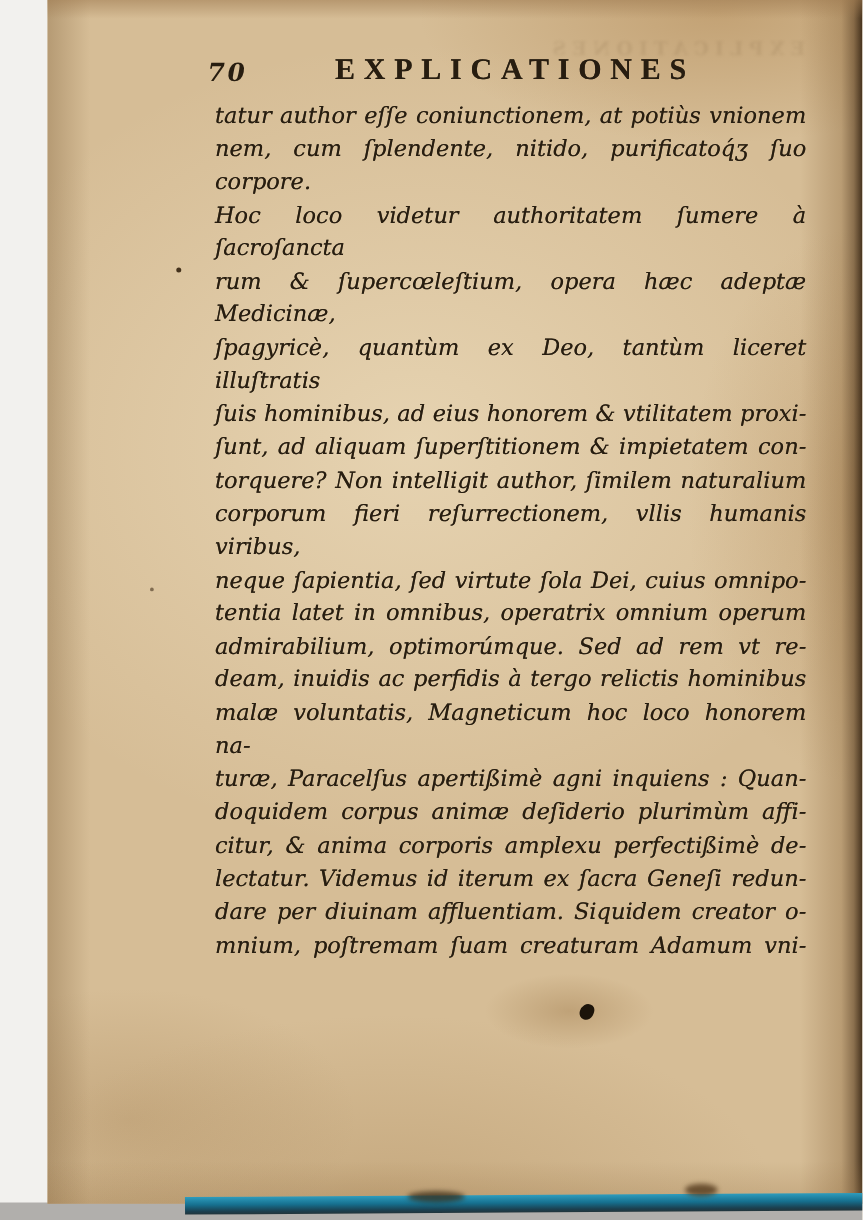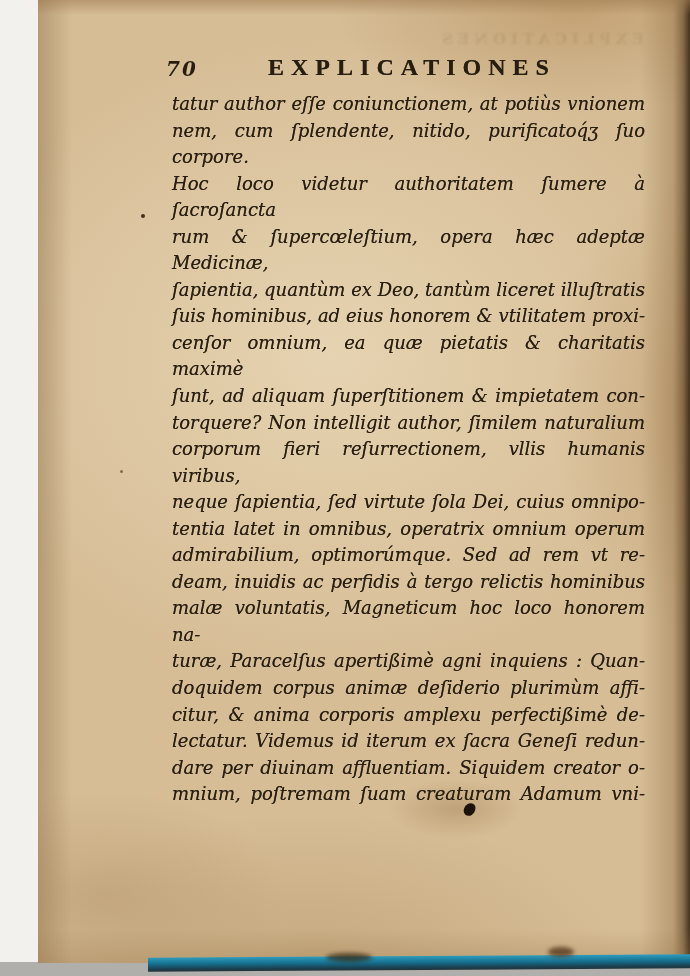--- a/index.html
+++ b/index.html
@@ -46,21 +46,21 @@
   .speck-a { left:141px; top:214px; width:4px; height:4px; }
   .speck-b { left:120px; top:470px; width:3px; height:3px; opacity:.6; }
   
   .ghost {
     position:absolute; left:428px; top:30px; width:225px; text-align:center;
     font-weight:bold; font-size:15px; letter-spacing:5px; color:#6e5230;
     opacity:.13; filter:blur(1.3px); transform:scaleX(-1);
   }
   
   .content { position:absolute; left:172px; top:0; width:473px; color:#271d10; }
-  .header { position:relative; margin-top:54px; height:28px; }
+  .header { position:relative; margin-top:43px; height:28px; }
   .page-num {
     position:absolute; left:-6px; top:3px;
     font-style:italic; font-weight:bold; font-size:20px; letter-spacing:2px;
   }
   .running-title {
     text-align:center; font-weight:bold; font-size:24px;
     letter-spacing:7px; padding-left:7px;
     text-shadow:0 0 .5px rgba(39,29,16,.8);
     font-family:Liberation Serif, serif;
   }
@@ -88,23 +88,22 @@
   <div class="content">
     <div class="header">
       <span class="page-num">70</span>
       <div class="running-title">EXPLICATIONES</div>
     </div>
     <div class="text-block">
         <div class="line">tatur author eſſe coniunctionem, at potiùs vnionem</div>
         <div class="line">nem, cum ſplendente, nitido, purificatoq́ʒ ſuo corpore.</div>
         <div class="line">Hoc loco videtur authoritatem ſumere à ſacroſancta</div>
         <div class="line">rum &amp; ſupercœleſtium, opera hæc adeptæ Medicinæ,</div>
-        <div class="line">ſapientia, quantùm ex Deo, tantùm liceret illuſtratis</div>
+        <div class="line">ſpagyricè, quantùm ex Deo, tantùm liceret illuſtratis</div>
         <div class="line">ſuis hominibus, ad eius honorem &amp; vtilitatem proxi-</div>
-        <div class="line">cenſor omnium, ea quæ pietatis &amp; charitatis maximè</div>
         <div class="line">ſunt, ad aliquam ſuperſtitionem &amp; impietatem con-</div>
         <div class="line">torquere? Non intelligit author, ſimilem naturalium</div>
         <div class="line">corporum fieri reſurrectionem, vllis humanis viribus,</div>
         <div class="line">neque ſapientia, ſed virtute ſola Dei, cuius omnipo-</div>
         <div class="line">tentia latet in omnibus, operatrix omnium operum</div>
         <div class="line">admirabilium, optimorúmque. Sed ad rem vt re-</div>
         <div class="line">deam, inuidis ac perfidis à tergo relictis hominibus</div>
         <div class="line">malæ voluntatis, Magneticum hoc loco honorem na-</div>
         <div class="line">turæ, Paracelſus apertißimè agni inquiens : Quan-</div>
         <div class="line">doquidem corpus animæ deſiderio plurimùm affi-</div>

